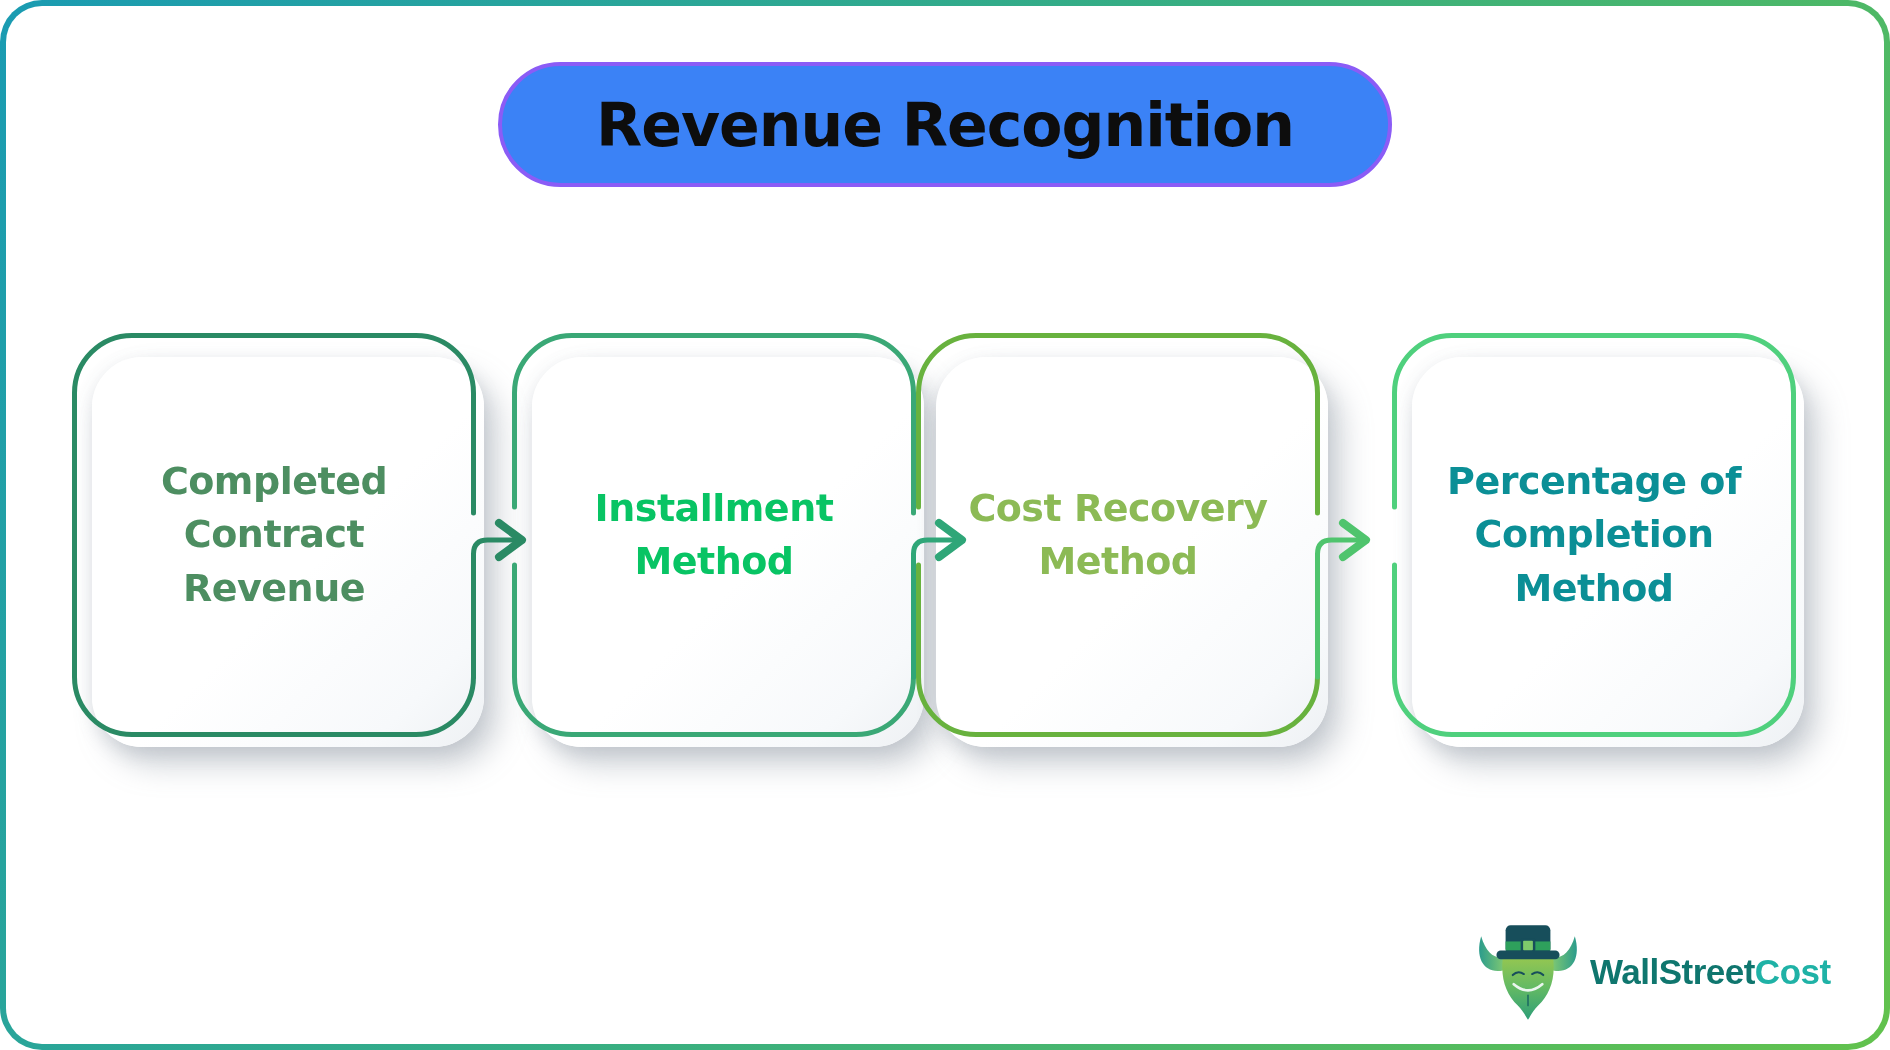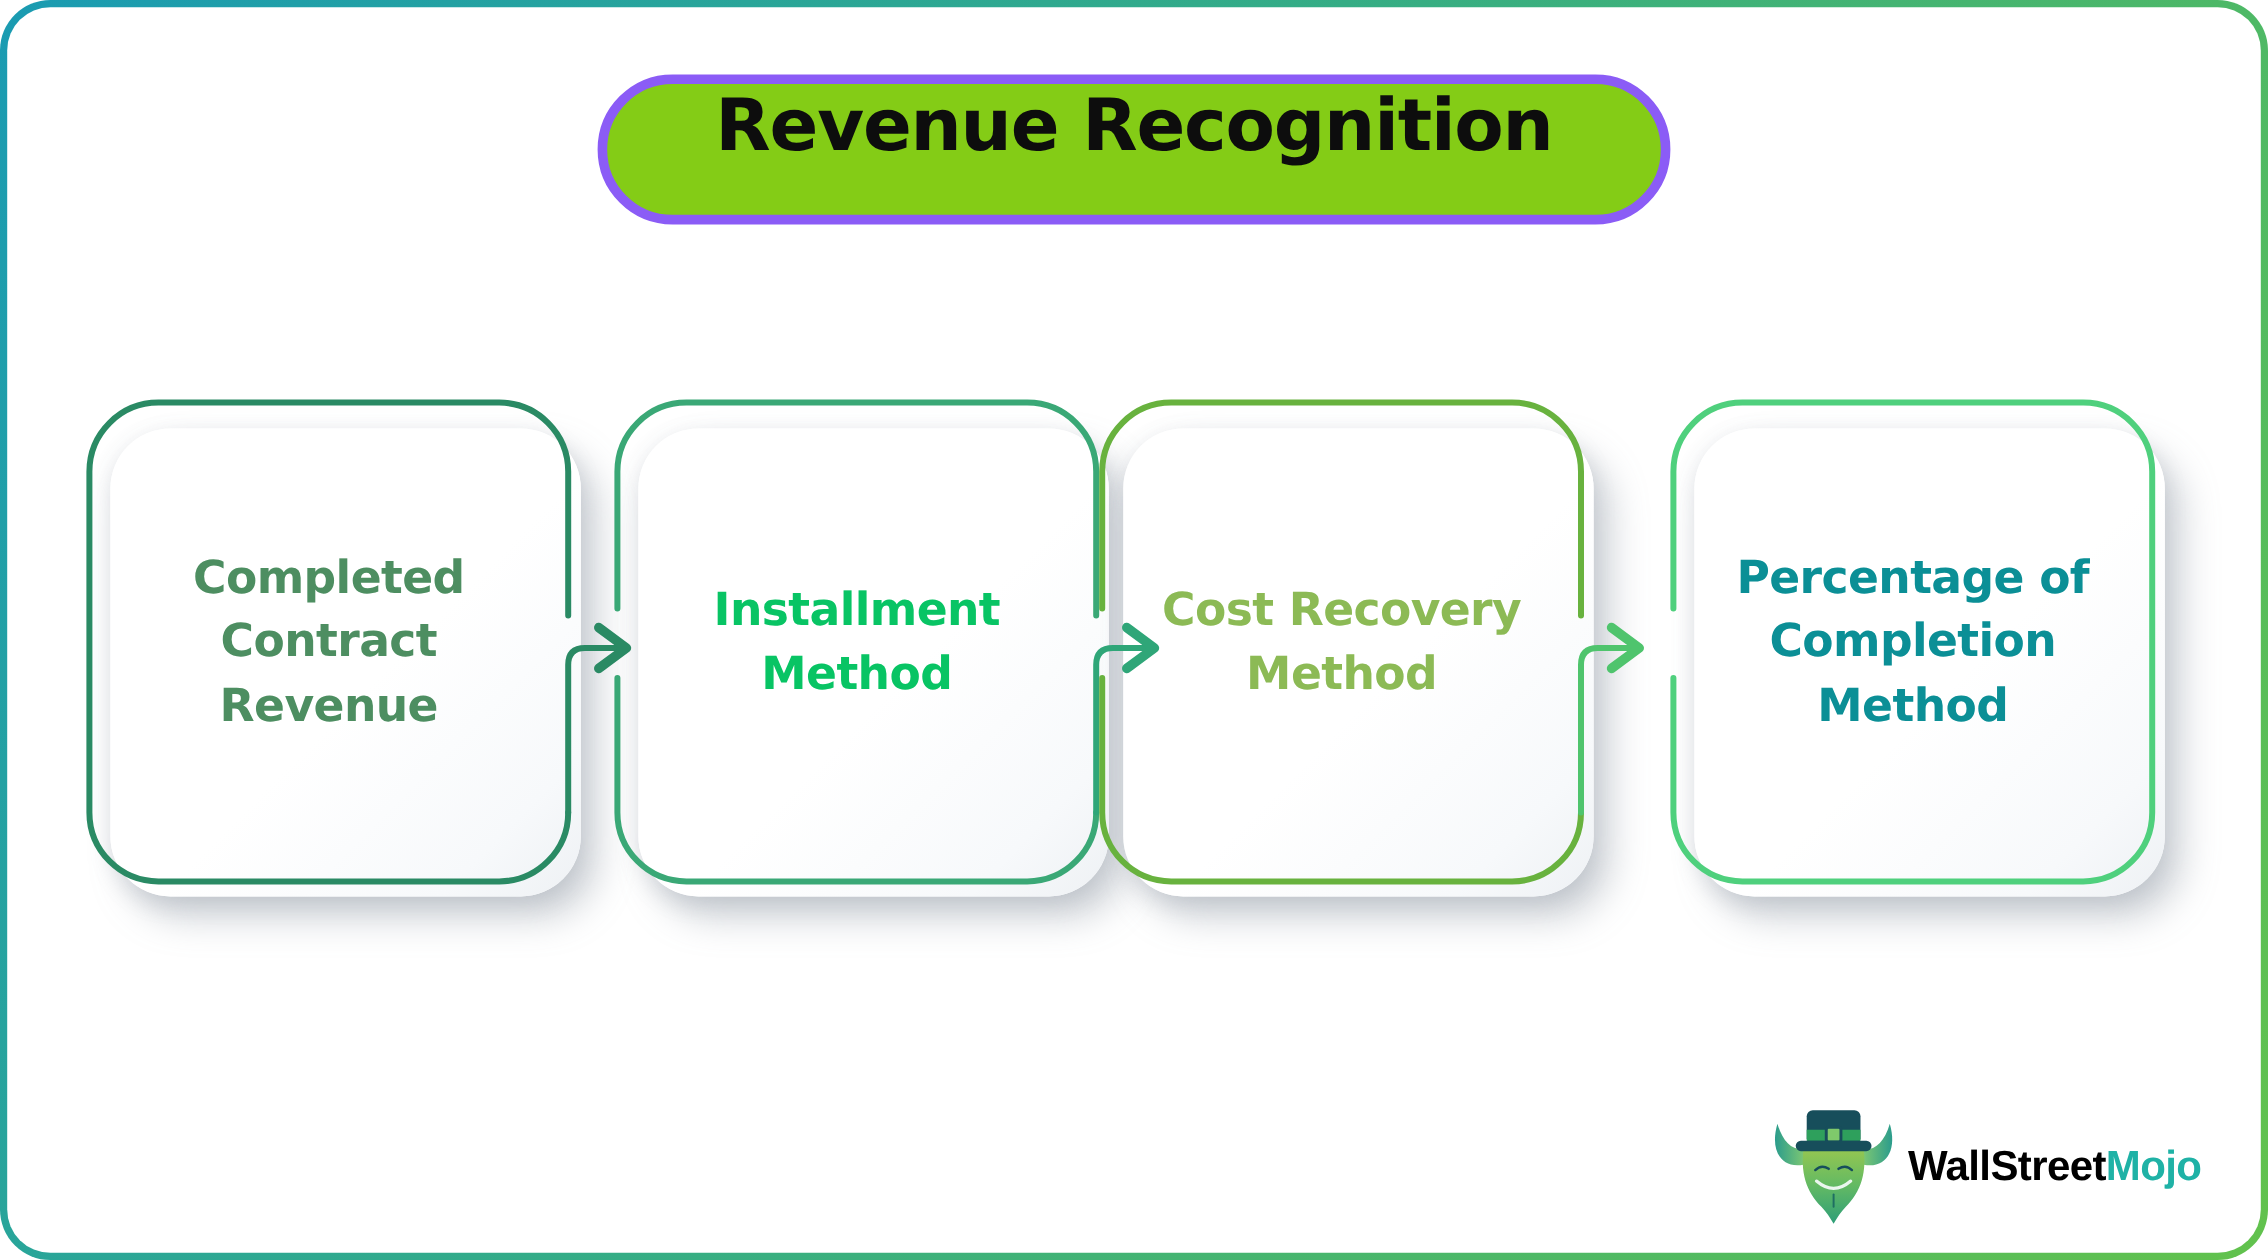--- a/index.html
+++ b/index.html
@@ -25,24 +25,24 @@
   }
   .content { position: absolute; inset: 0; z-index: 1; }
 
   
   .title-pill {
     position: absolute;
     left: 50%; top: 62px;
     width: 894px; height: 125px;
     margin-left: -447px;
     box-sizing: border-box;
-    border: 8px solid #8b5cf6;
+    border: 4px solid #8b5cf6;
     border-radius: 63px;
-    background: #84cc16;
-    display: flex; align-items: flex-start; justify-content: center;
+    background: #3b82f6;
+    display: flex; align-items: center; justify-content: center;
   }
   .title-pill span {
     font-size: 60px;
     font-weight: bold;
     color: #0d0d0d;
     letter-spacing: -1px;
     white-space: nowrap;
   }
 
   
@@ -208,18 +208,18 @@
         <path d="M41 63 Q55 75 69 63" stroke="#EAF6EE" stroke-width="2.6" fill="none" stroke-linecap="round"></path>
         <path d="M40 54 q5 -5 11 -1" stroke="#174E5B" stroke-width="2" fill="none" stroke-linecap="round"></path>
         <path d="M59 53 q6 -4 11 1" stroke="#174E5B" stroke-width="2" fill="none" stroke-linecap="round"></path>
         <path d="M55 74 v10" stroke="#1E6E62" stroke-width="1.6" stroke-linecap="round"></path>
         <rect x="33" y="5" width="44" height="28" rx="5" fill="#174E5B"></rect>
         <rect x="33" y="21" width="44" height="9" fill="#2EA05C"></rect>
         <rect x="49" y="19" width="12" height="12" rx="2" fill="#7FC96B" stroke="#174E5B" stroke-width="2.4"></rect>
         <rect x="24" y="30" width="62" height="8.5" rx="4.2" fill="#174E5B"></rect>
       </svg>
       <div class="logo-text">
-        <span style="color: #000000;">WallStreet</span><span style="color: rgb(31, 178, 166);">Mojo</span>
+        <span style="color: #0f766e;">WallStreet</span><span style="color: rgb(31, 178, 166);">Cost</span>
       </div>
     </div>
 
   </div>
 </div>
 
 </body></html>

